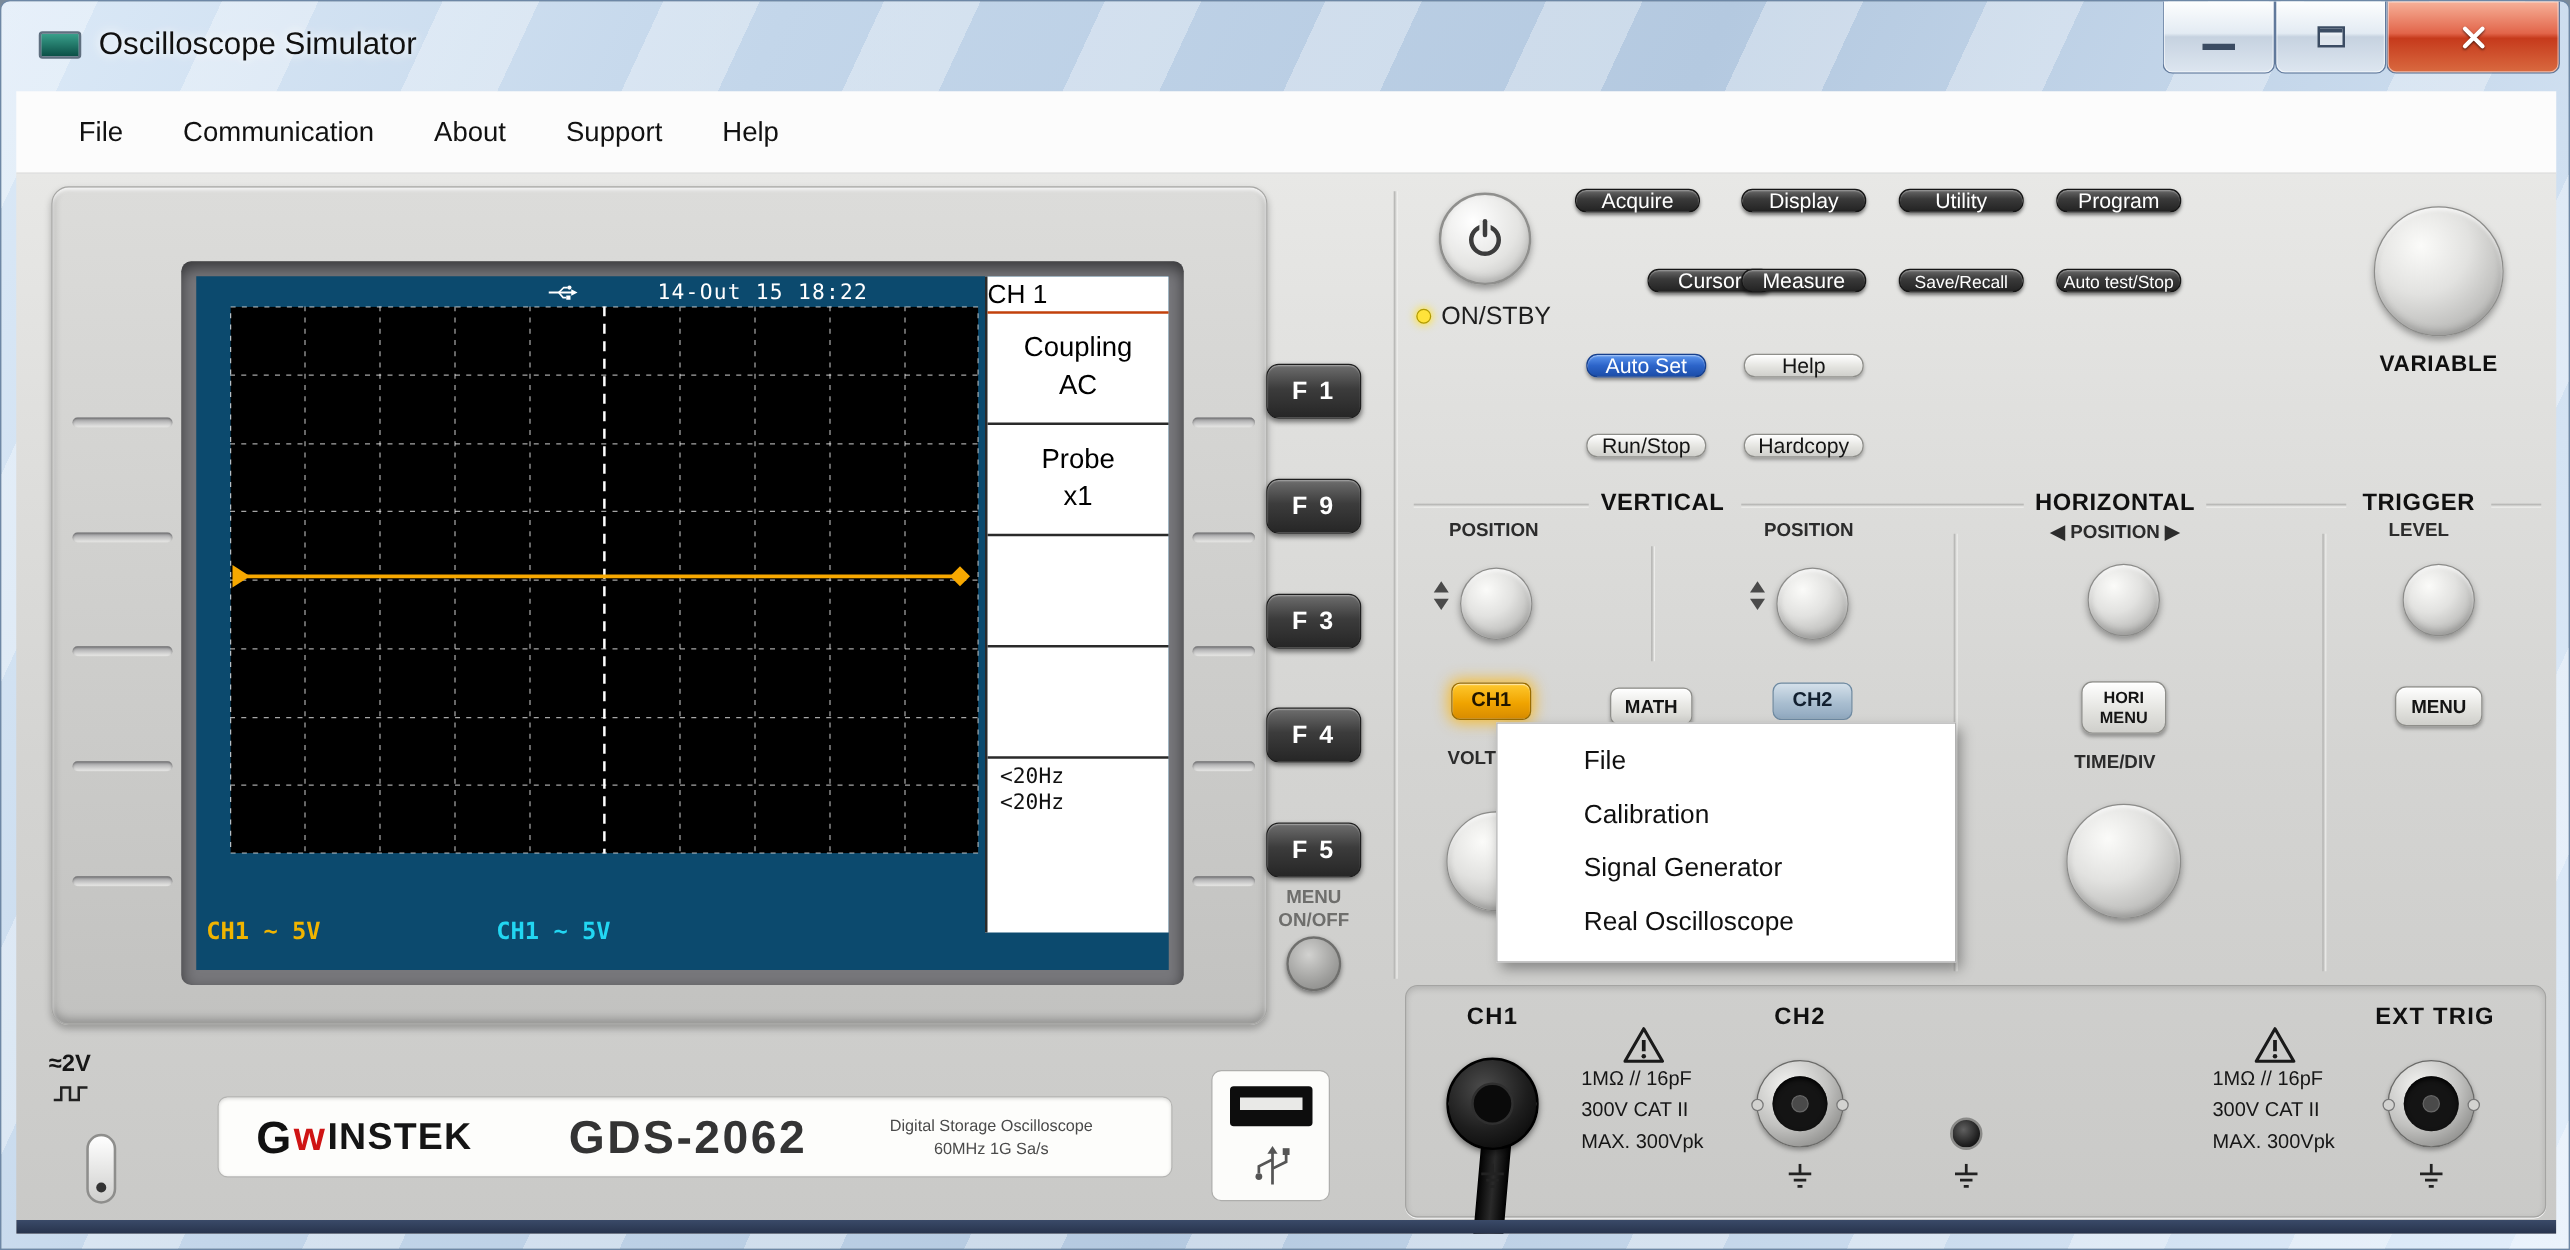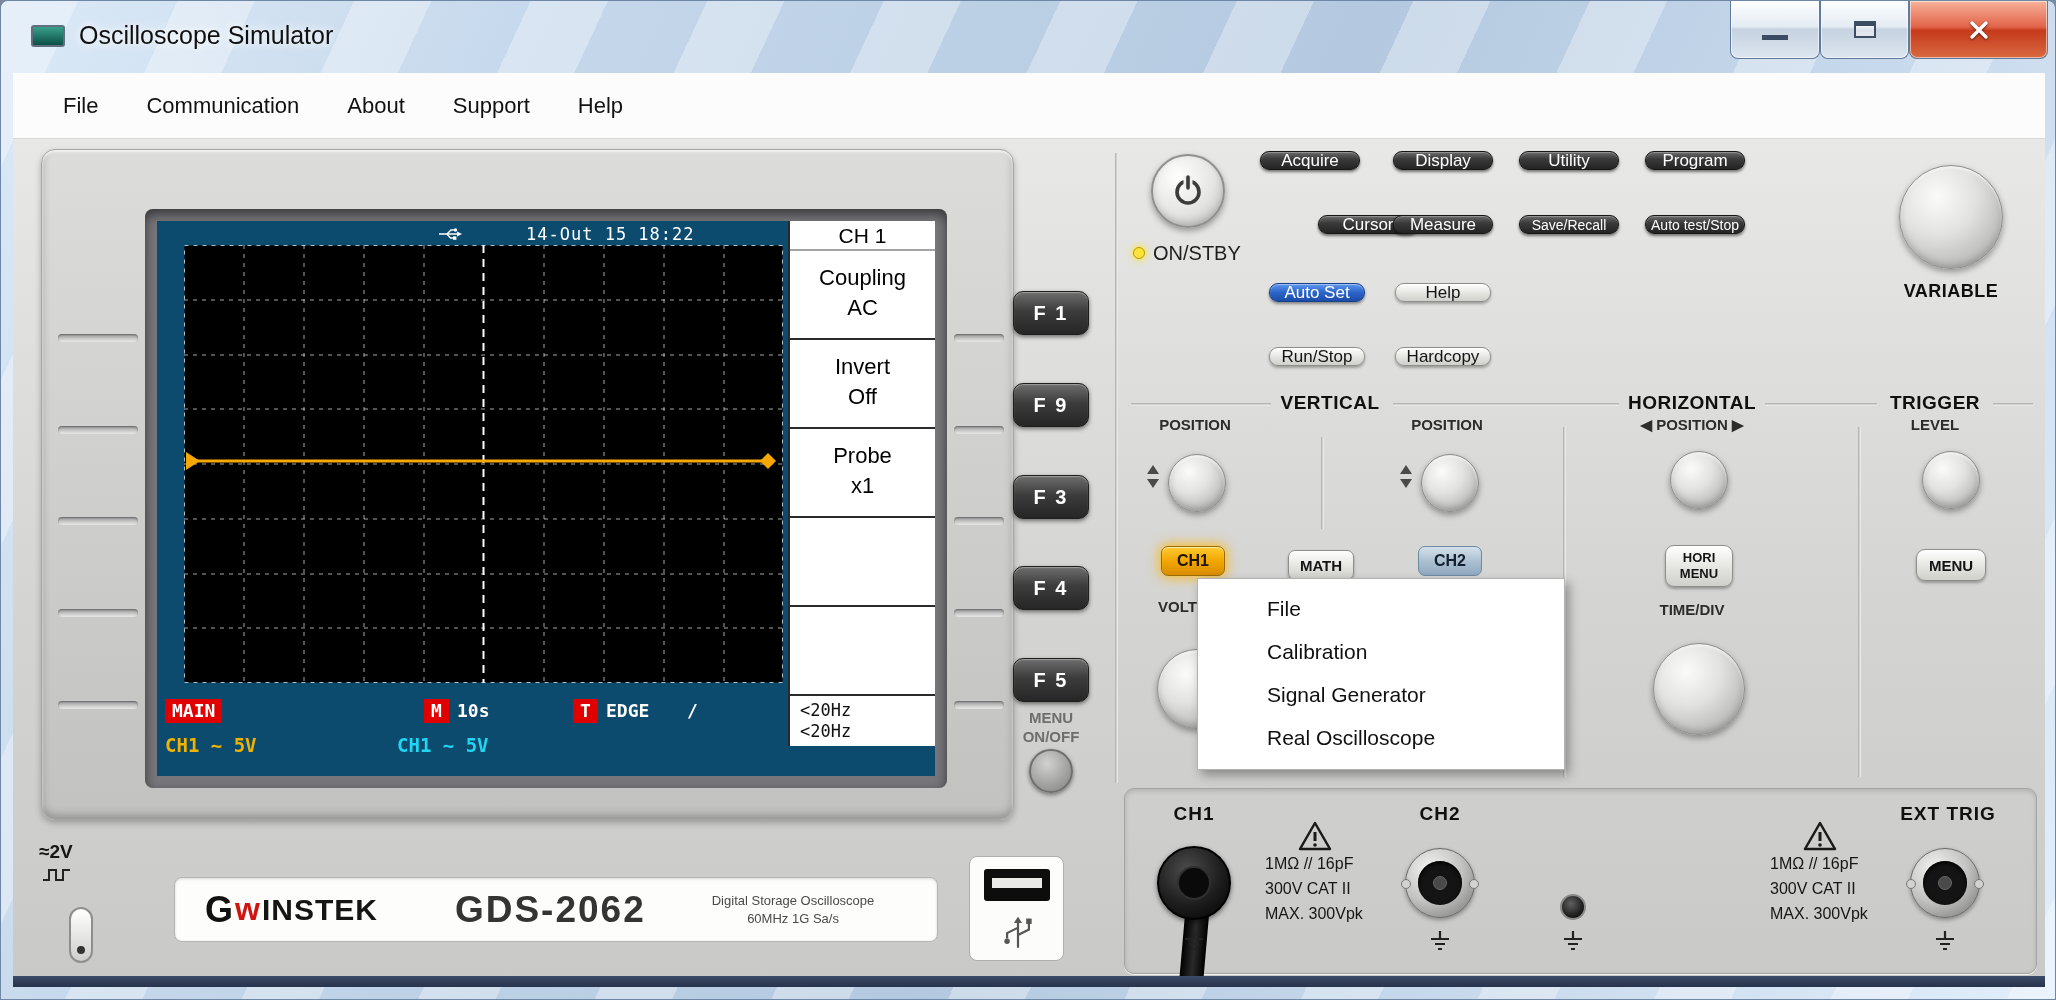--- a/index.html
+++ b/index.html
@@ -42,21 +42,21 @@
   .ridge{position:absolute;height:8px;border-radius:4px;background:linear-gradient(180deg,#98989b,#ececea);box-shadow:inset 0 1px 2px rgba(0,0,0,.35)}
   .recess{position:absolute;left:103px;top:59px;width:802px;height:579px;border-radius:8px;background:#77777b;
        box-shadow:inset 0 5px 12px rgba(0,0,0,.55)}
   .screen{position:absolute;left:12px;top:12px;width:778px;height:555px;background:#0c4a6e;overflow:hidden;
        font-family:"DejaVu Sans Mono",monospace}
   .scr-time{position:absolute;left:369px;top:3px;font-size:17px;color:#fff;letter-spacing:1px}
   .grid-svg{position:absolute;left:27px;top:24px}
 
   .scr-col{position:absolute;left:631px;top:0;width:147px;height:525px;background:#fff;border-left:2px solid #2a2a2a;
        font-family:"Liberation Sans",sans-serif}
-  .scr-col-title{height:30px;line-height:30px;text-align:center;font-size:21px;color:#000;border-bottom:2px solid #a3a3a3}
+  .scr-col-title{height:30px;line-height:30px;font-size:21px;color:#000;border-bottom:2px solid #c2410c}
   .scr-cell{height:89px;border-bottom:2px solid #2a2a2a;text-align:center;padding-top:12px;font-size:22px;line-height:30px;color:#000}
   .scr-freq{height:48px;padding:4px 0 0 10px;font-family:"DejaVu Sans Mono",monospace;font-size:17px;line-height:21px;color:#111}
 
   .scr-row1{position:absolute;left:0;top:476px;width:631px;height:30px}
   .scr-row2{position:absolute;left:0;top:508px;width:631px;height:34px}
   .badge{position:absolute;background:#e00000;color:#fff;font-weight:bold;font-size:18px;line-height:24px;padding:0 7px}
   .sval{position:absolute;color:#fff;font-weight:bold;font-size:18px;line-height:24px}
   .ch1-read{position:absolute;left:8px;top:5px;color:#f0b400;font-weight:bold;font-size:19px}
   .ch2-read{position:absolute;left:240px;top:5px;color:#22d6f2;font-weight:bold;font-size:19px}
 
@@ -222,49 +222,37 @@
             <polygon points="584,208 592,216 584,224 576,216" fill="#f7a800"></polygon>
           </svg>
 
           <div class="scr-col">
             <div class="scr-col-title">CH 1</div>
             <div class="scr-cell">
               <div>Coupling</div>
               <div>AC</div>
             </div>
             <div class="scr-cell">
-              <div>Invert</div>
-              <div>Off</div>
-            </div>
-            <div class="scr-cell">
               <div>Probe</div>
               <div>x1</div>
             </div>
             <div class="scr-cell">
               <div></div>
               <div></div>
             </div>
             <div class="scr-cell" style="border-bottom:2px solid #2a2a2a">
               <div></div>
               <div></div>
             </div>
             <div class="scr-freq">
               <div>&lt;20Hz</div>
               <div>&lt;20Hz</div>
             </div>
           </div>
 
-          <div class="scr-row1">
-            <span class="badge" style="left:8px;top:2px">MAIN</span>
-            <span class="badge" style="left:267px;top:2px">M</span>
-            <span class="sval" style="left:300px;top:2px">10s</span>
-            <span class="badge" style="left:416px;top:2px">T</span>
-            <span class="sval" style="left:449px;top:2px">EDGE</span>
-            <span class="sval" style="left:530px;top:2px">/</span>
-          </div>
           <div class="scr-row2">
             <span class="ch1-read">CH1 ~ 5V</span>
             <span class="ch2-read">CH1 ~ 5V</span>
           </div>
         </div>
       </div>
     </div>
 
     <div class="fbtn" style="top:152px">F 1</div>
     <div class="fbtn" style="top:244px">F 9</div>

